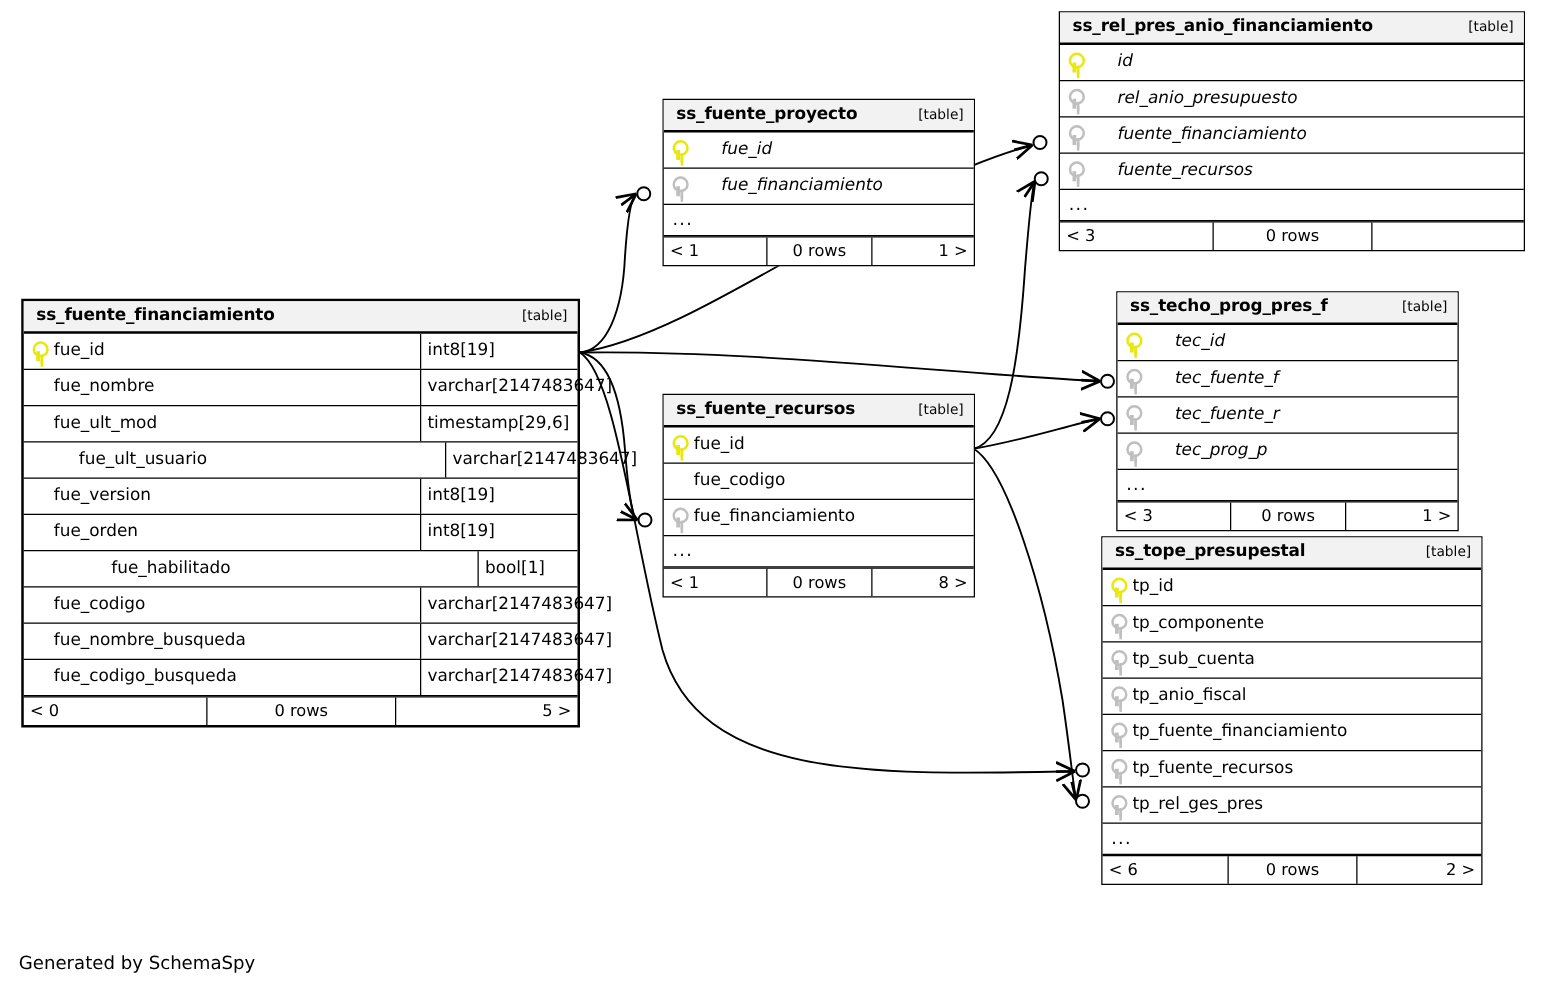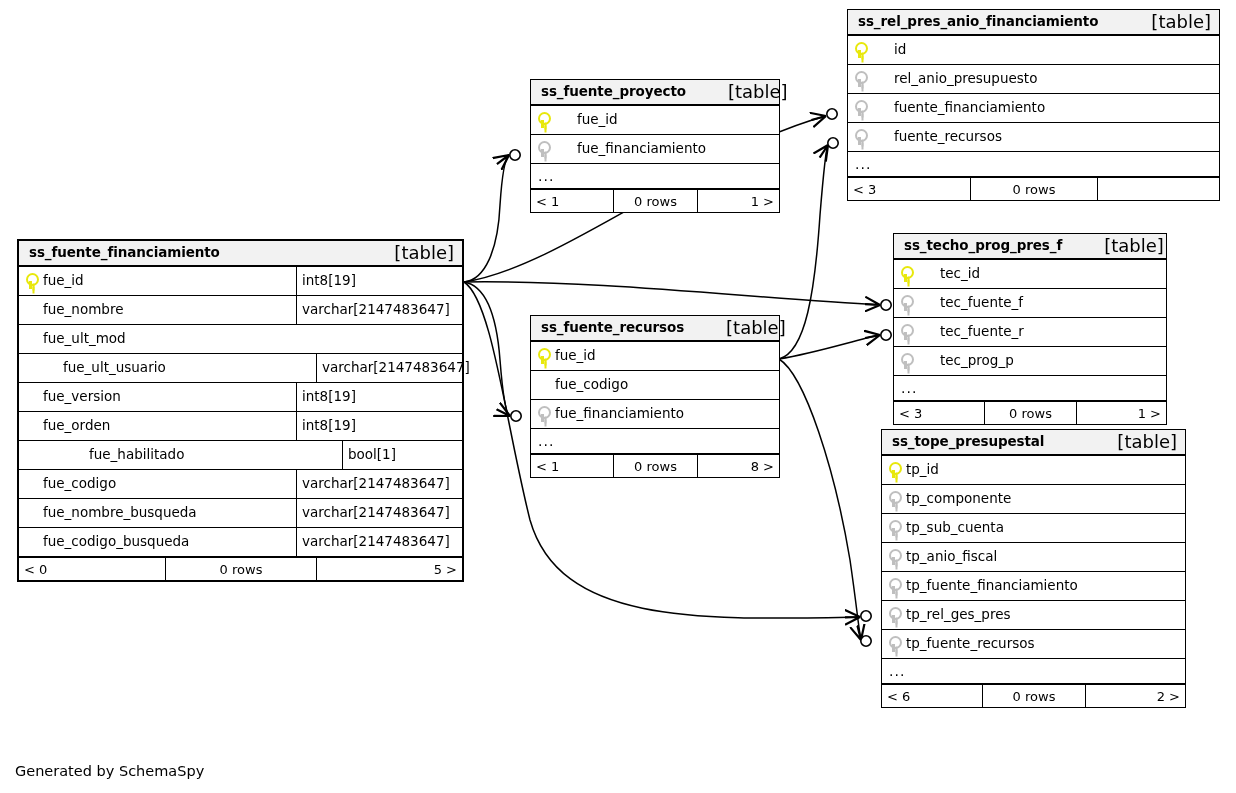--- a/index.html
+++ b/index.html
@@ -47,21 +47,21 @@
     height: 26px;
     gap: 32px;
   }
   .tbl-name {
     font-weight: bold;
     font-size: 13.5px;
     letter-spacing: -0.1px;
     white-space: nowrap;
   }
   .tbl-tag {
-    font-size: 18px;
+    font-size: 11px;
     white-space: nowrap;
     padding-left: 10px;
   }
 
   .tbl-row {
     display: flex;
     align-items: stretch;
     border-bottom: 1px solid #000000;
     height: 29px;
   }
@@ -75,25 +75,26 @@
     white-space: nowrap;
     overflow: hidden;
   }
   .cell-type {
     flex: 0 0 auto;
     display: flex;
     align-items: center;
     padding-left: 5px;
     border-left: 1px solid #000000;
     white-space: nowrap;
+    margin-left: 40px;
   }
   .has-types .cell-name { }
 
   .colname { padding-left: 4px; }
-  .indent { padding-left: 26px; }
+  .indent { padding-left: 26px; font-style: italic; }
 
   
   .key {
     flex: 0 0 auto;
     width: 11px; height: 16px;
     position: relative;
     display: inline-block;
     margin-right: 2px;
   }
   .key::before {   
@@ -216,20 +217,21 @@
         <i class="key none"></i>
         <span class="colname">fue_nombre</span>
       </span>
       <span class="cell-type" style="flex:1 1 auto;">varchar[2147483647]</span>
     </div>
     <div class="tbl-row">
       <span class="cell-name" style="width:277px; flex:0 0 277px;align-items:center;">
         <i class="key none"></i>
         <span class="colname">fue_ult_mod</span>
       </span>
+      <span class="cell-type" style="flex:1 1 auto;">timestamp[29,6]</span>
     </div>
     <div class="tbl-row">
       <span class="cell-name" style="width:277px; flex:0 0 277px;margin-left:20px;">
         <i class="key none"></i>
         <span class="colname">fue_ult_usuario</span>
       </span>
       <span class="cell-type" style="flex:1 1 auto;">varchar[2147483647]</span>
     </div>
     <div class="tbl-row">
       <span class="cell-name" style="width:277px; flex:0 0 277px;">
@@ -442,29 +444,29 @@
     </div>
     <div class="tbl-row">
       <span class="cell-name">
         <i class="key fk"></i>
         <span class="colname">tp_fuente_financiamiento</span>
       </span>
     </div>
     <div class="tbl-row">
       <span class="cell-name">
         <i class="key fk"></i>
+        <span class="colname">tp_fuente_recursos</span>
+      </span>
+    </div>
+    <div class="tbl-row">
+      <span class="cell-name">
+        <i class="key fk"></i>
         <span class="colname">tp_rel_ges_pres</span>
       </span>
     </div>
-    <div class="tbl-row">
-      <span class="cell-name">
-        <i class="key fk"></i>
-        <span class="colname">tp_fuente_recursos</span>
-      </span>
-    </div>
     <div class="tbl-ellipsis">...</div>
     <div class="tbl-footer">
       <span class="foot-cell foot-left">&lt; 6</span>
       <span class="foot-cell foot-center">0 rows</span>
       <span class="foot-cell foot-right">2 &gt;</span>
     </div>
   </div>
 
   <div id="caption">Generated by SchemaSpy</div>
 

